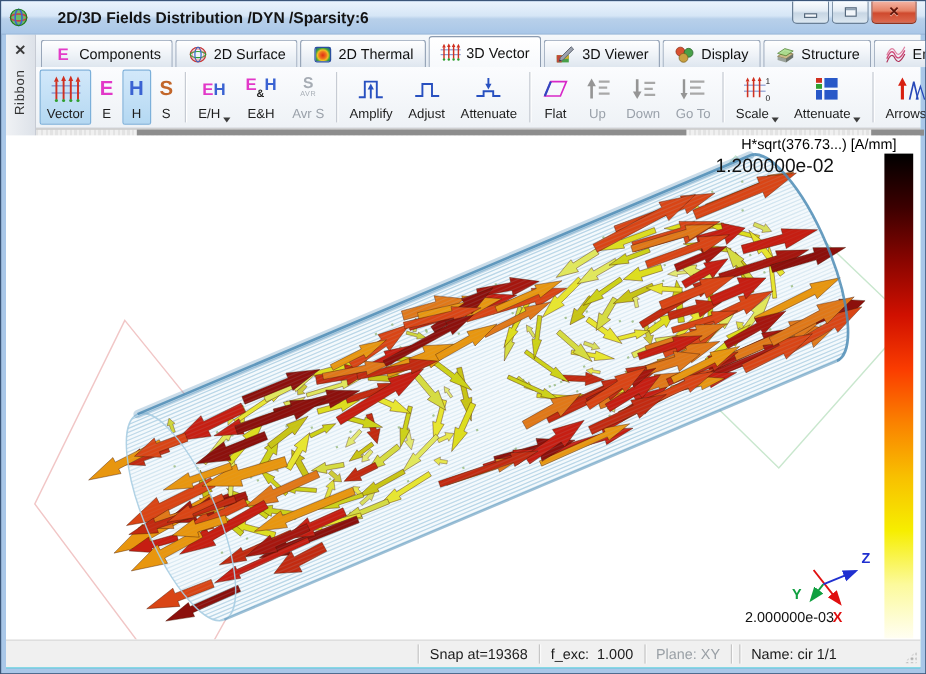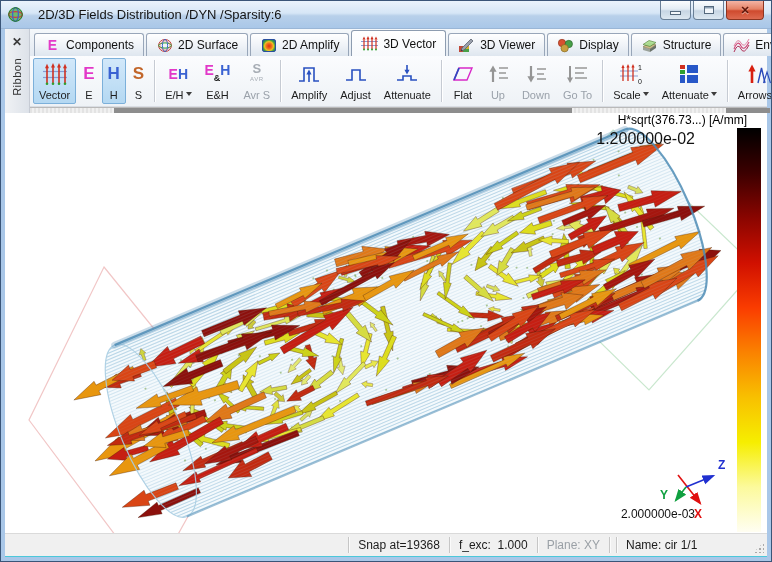--- a/index.html
+++ b/index.html
@@ -3,21 +3,21 @@
 <meta charset="utf-8">
 <style>
   html,body{margin:0;padding:0;background:#ddd;}
   *{box-sizing:border-box;}
   .window{width:772px;height:562px;position:relative;font-family:"Liberation Sans",sans-serif;
     background:#a9c7e8;border:1px solid #3a5578;overflow:hidden;}
   
   .titlebar{height:28px;background:linear-gradient(#eaf3fc,#d6e6f6 45%,#b8d0ea 55%,#a9c7e8);
     display:flex;align-items:center;padding:0 6px;position:relative;border-bottom:1px solid #9ab6d6;}
   .app-ico{width:17px;height:17px;display:inline-flex;}
-  .title-text{font-size:13px;font-weight:normal;color:#141414;margin-left:14px;}
+  .title-text{font-size:13px;font-weight:bold;color:#141414;margin-left:24px;}
   .win-buttons{position:absolute;right:7px;top:0;display:flex;gap:2px;}
   .win-btn{width:31px;height:19px;border:1px solid #697f96;border-top:none;border-radius:0 0 4px 4px;
     background:linear-gradient(#fbfdfe,#e3ecf4 45%,#c7d6e4 55%,#dde8f1);display:flex;align-items:center;justify-content:center;}
   .win-btn.close{width:38px;background:linear-gradient(#f4b4a4,#e58266 45%,#cf4a2e 55%,#dd6a50);border-color:#8c3420;}
   .glyph-min{width:11px;height:4px;border:1px solid #55697d;background:#f2f6fa;margin-top:6px;}
   .glyph-max{width:10px;height:8px;border:1px solid #55697d;background:#f2f6fa;box-shadow:inset 0 1.5px 0 #8ea2b4;}
   .glyph-x{font-size:11px;font-weight:bold;color:#5e1408;text-shadow:0 1px 0 #f0b0a0;line-height:17px;}
   
   .inner{position:absolute;top:28px;left:4px;right:4px;bottom:5px;display:flex;flex-direction:column;background:#fff;
     box-shadow:0 1px 0 #4cc8da;}
@@ -37,21 +37,21 @@
   .thermal-sq{width:14px;height:13px;border:1px solid #2a4f9e;border-radius:2px;display:inline-block;
     background:radial-gradient(circle at 50% 55%,#e03010 0%,#f07820 35%,#f0c020 52%,#40a040 70%,#1850a0 100%);}
   
   .toolbar{height:51px;display:flex;align-items:center;padding:2px 3px;gap:1px;
     background:linear-gradient(#fbfcfe,#eef2f6);border-bottom:1px solid #d9dde3;}
   .tbtn{height:46px;padding:2px 5px 1px;display:flex;flex-direction:column;align-items:center;justify-content:space-between;
     border:1px solid transparent;border-radius:2px;font-size:11px;color:#1d1d1d;white-space:nowrap;cursor:default;flex:none;}
   .tbtn .ticon{height:26px;display:flex;align-items:center;justify-content:center;}
   .tbtn.active{background:linear-gradient(#d2e8fa,#b4d8f2);border-color:#7cb0da;}
   .tbtn.disabled{color:#9aa1aa;}
-  .tlabel{line-height:13px;display:flex;align-items:flex-start;}
+  .tlabel{line-height:13px;display:flex;align-items:flex-end;}
   .caret{width:0;height:0;border-left:3px solid transparent;border-right:3px solid transparent;border-top:4px solid #3c3c3c;margin-left:2px;margin-top:3px;}
   .tsep{width:1px;height:42px;background:#c6cbd3;box-shadow:1px 0 0 #ffffff;margin:0 3px;flex:none;}
   .lic{font-weight:bold;font-size:17px;line-height:22px;}
   .lic2{font-weight:bold;font-size:14px;line-height:22px;}
   .avr-col{display:flex;flex-direction:column;align-items:center;line-height:10px;color:#a6acb4;}
   .avr-col b{font-size:13px;}
   .avr-col i{font-size:6px;font-style:normal;letter-spacing:.5px;}
   .eandh{display:flex;align-items:flex-start;font-weight:bold;font-size:14px;line-height:20px;}
   .eandh .amp{font-size:9px;color:#222;margin:8px 0 0 0;}
   
@@ -132,21 +132,21 @@
                   <ellipse cx="8" cy="7.5" rx="2.6" ry="6" fill="none" stroke="#3868c8" stroke-width="1"></ellipse>
                   <ellipse cx="8" cy="7.5" rx="4.9" ry="4.6" fill="none" stroke="#e05050" stroke-width="0.7" opacity="0.7"></ellipse>
                 </svg>
             </span>
             <span>2D Surface</span>
           </div>
           <div class="tab">
             <span class="ticon16">
                 <span class="thermal-sq"></span>
               </span>
-            <span>2D Amplify</span>
+            <span>2D Thermal</span>
           </div>
           <div class="tab active">
             <span class="ticon16">
               <svg width="17" height="15" viewBox="0 0 17 15">
                   <g stroke="#7f93cf" stroke-width="1" opacity="0.9">
                     <line x1="0" y1="5.5" x2="17" y2="5.5"></line>
                     <line x1="0" y1="9.5" x2="17" y2="9.5"></line>
                   </g>
                   <g stroke="#d03020" stroke-width="1.2">
                     <line x1="3" y1="3.4" x2="3" y2="13"></line>

